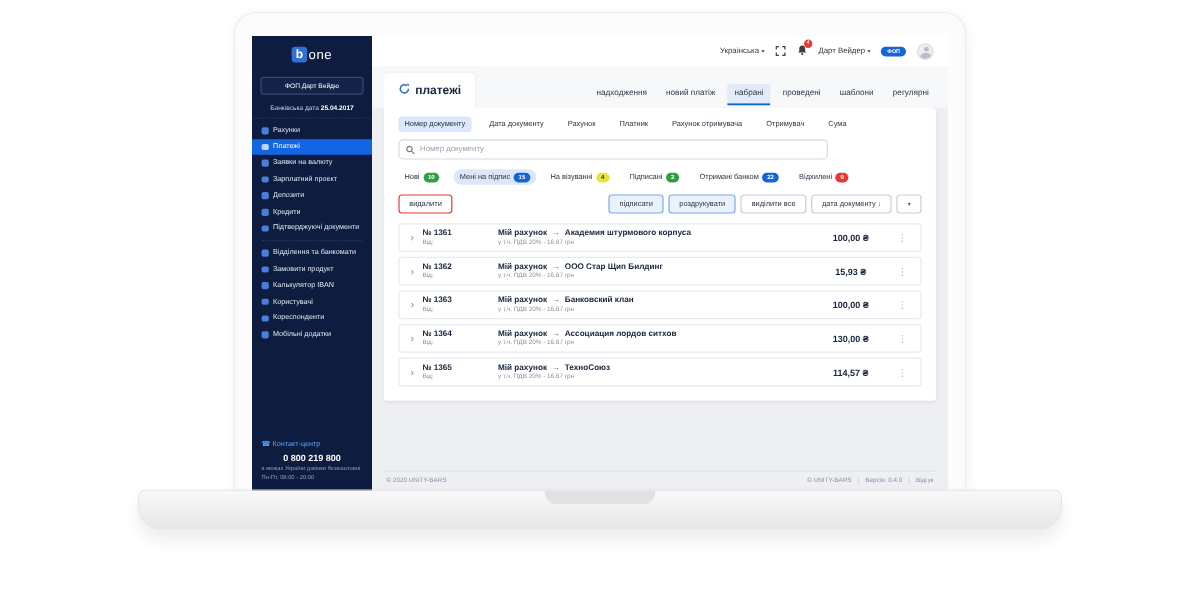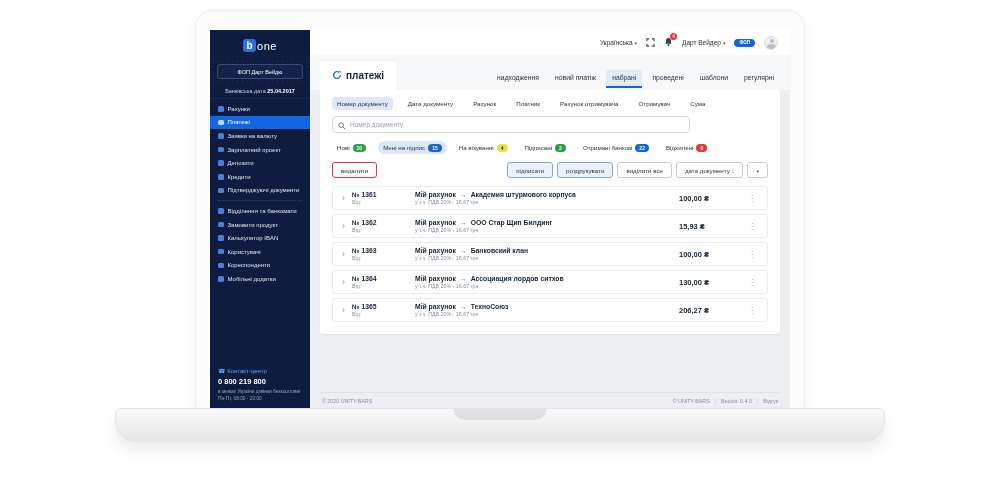--- a/index.html
+++ b/index.html
@@ -35,21 +35,21 @@
   .bankdate b { color:#fff; }
   .menu { margin-top:3px; }
   .mitem { display:flex; align-items:center; gap:4px; padding:3.8px 8px; font-size:6px;
     color:#dfe5f0; cursor:pointer; }
   .mitem.active { background:#1266e3; color:#fff; }
   .micon { width:5.5px; height:5.5px; background:#4a7fd9; border-radius:1.5px; flex-shrink:0; }
   .mitem.active .micon { background:#bcd4fb; }
   .menu-divider { border-top:1px dotted #2c3c63; margin:3px 8px; }
   .contact { margin-top:auto; padding:6px 8px 8px; }
   .contact-link { color:#58a6ff; font-size:6px; cursor:pointer; }
-  .phone { color:#fff; font-weight:bold; font-size:7.5px; margin:3px 0 2px; }
+  .phone { color:#fff; font-weight:bold; font-size:7.5px; margin:3px 18px 2px; }
   .cnote { color:#8fa0c0; font-size:4.8px; line-height:1.5; }
 
   
   .main { flex:1; display:flex; flex-direction:column; background:#edeff2; min-width:0; }
   .topbar { height:25px; background:#fff; display:flex; align-items:center;
     justify-content:flex-end; gap:9px; padding:0 12px; font-size:6.5px; color:#333; flex-shrink:0; }
   .lang, .user { display:flex; align-items:center; gap:2px; cursor:pointer; }
   .caret { font-size:5px; color:#555; }
   .icon-btn { cursor:pointer; display:flex; align-items:center; }
   .bell-wrap { position:relative; cursor:pointer; }
@@ -109,21 +109,21 @@
   .prow { display:flex; align-items:center; gap:7px; border:1px solid #e8eaee;
     border-radius:3px; margin-bottom:4px; padding:4px 9px; background:#fff; cursor:pointer; }
   .chev { color:#8a909a; font-size:9px; line-height:1; cursor:pointer; }
   .pnum { width:56px; flex-shrink:0; }
   .num { font-weight:bold; font-size:6.8px; color:#16243d; }
   .from { font-size:5.3px; color:#8a909a; margin-top:1px; }
   .pdesc { flex:1; min-width:0; }
   .line1 { font-size:6.8px; font-weight:bold; color:#16243d; display:flex; gap:4px; align-items:center; }
   .arr { color:#555; font-weight:normal; }
   .vat { font-size:5.3px; color:#8a909a; margin-top:1px; }
-  .amt { font-weight:bold; font-size:7.5px; color:#16243d; width:60px; text-align:left;
+  .amt { font-weight:bold; font-size:7.5px; color:#16243d; width:60px; text-align:center;
     flex-shrink:0; }
   .kebab { color:#9aa0a8; font-size:8px; padding:0 2px; cursor:pointer; }
 
   .footer { margin-top:auto; border-top:1px solid #e0e3e7; display:flex;
     justify-content:space-between; align-items:center; padding:5px 2px 6px;
     font-size:5.3px; color:#8a909a; }
   .flinks { display:flex; gap:5px; align-items:center; }
   .fsep { color:#c3c8cf; }
 </style>
 </head>
@@ -450,21 +450,21 @@
                   <div class="from">Від:</div>
                 </div>
                 <div class="pdesc">
                   <div class="line1">
                     <span>Мій рахунок</span>
                     <span class="arr">→</span>
                     <span class="rcpt">ТехноСоюз</span>
                   </div>
                   <div class="vat">у т.ч. ПДВ 20% - 16.67 грн</div>
                 </div>
-                <div class="amt">206,27 ₴</div>
+                <div class="amt">114,57 ₴</div>
                 <span class="kebab">⋮</span>
               </div>
             </div>
         </div>
 
         <div class="footer">
           <span>© 2020 UNITY-BARS</span>
           <span class="flinks">
             <span>© UNITY-BARS</span>
             <span class="fsep">|</span>

